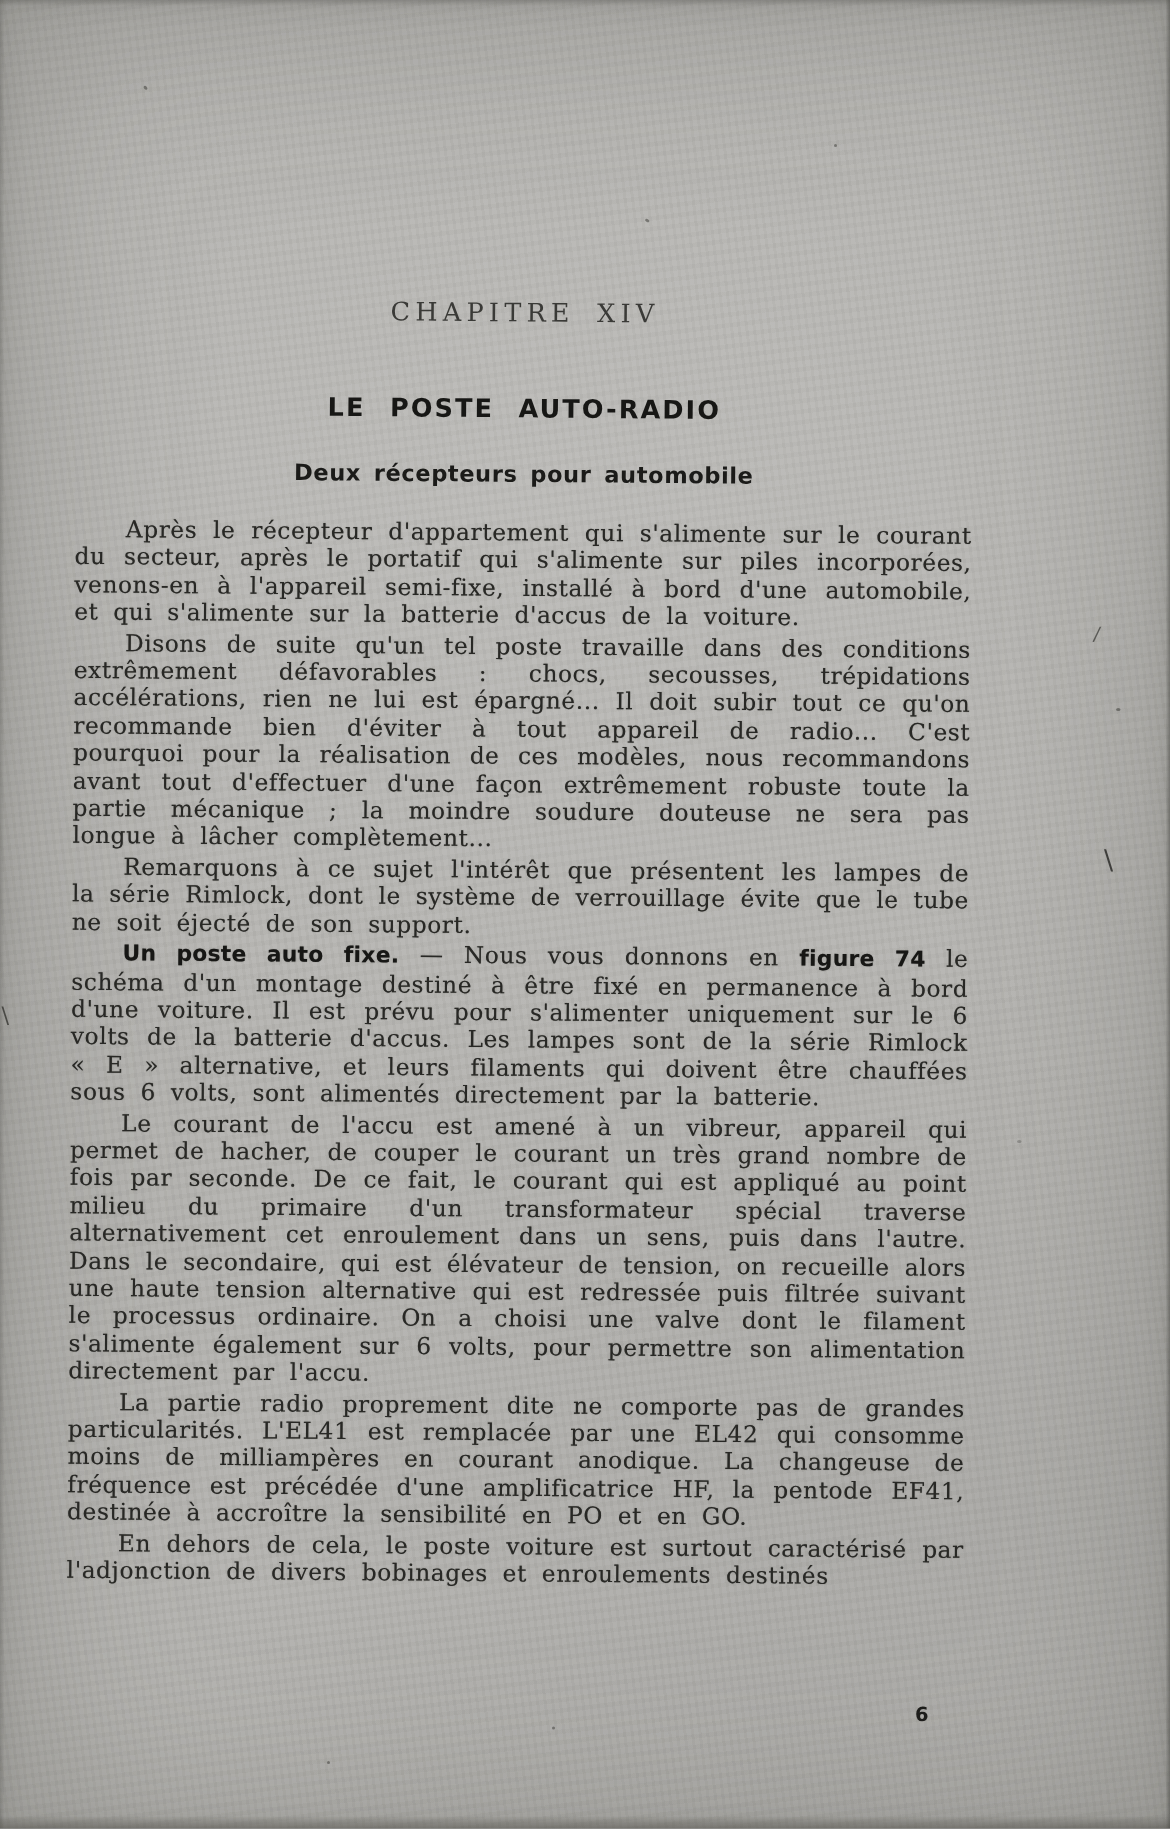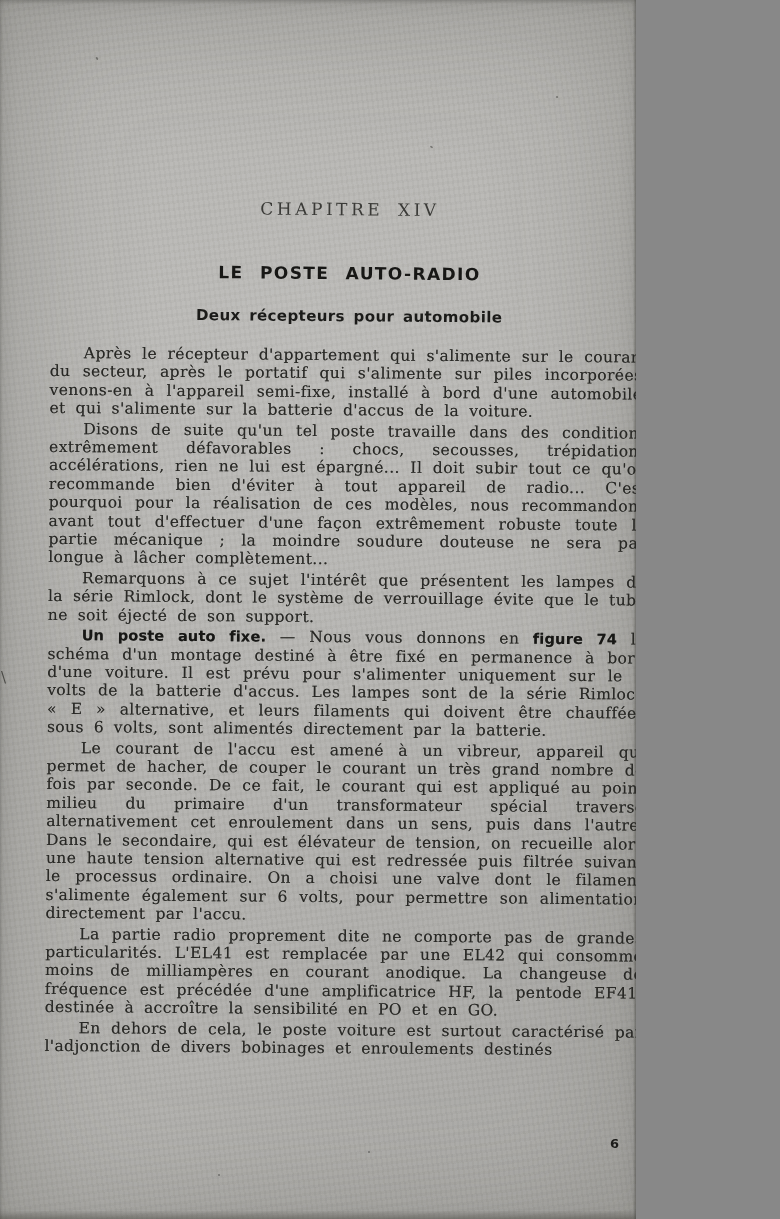--- a/index.html
+++ b/index.html
@@ -1,18 +1,18 @@
 <!DOCTYPE html>
 <html lang="fr"><head>
 <meta charset="utf-8">
 <style>
   html,body{margin:0;padding:0;background:#888;}
   .page{
     position:relative;
-    width:636px;height:1219px;
+    width:780px;height:1219px;
     overflow:hidden;
     background:
       radial-gradient(ellipse 900px 600px at 45% 28%, rgba(255,255,255,0.10), rgba(255,255,255,0) 70%),
       radial-gradient(ellipse 700px 500px at 80% 85%, rgba(0,0,0,0.05), rgba(0,0,0,0) 70%),
       repeating-linear-gradient(83deg, rgba(0,0,0,0.022) 0 2px, rgba(255,255,255,0.02) 2px 5px),
       repeating-linear-gradient(-7deg, rgba(0,0,0,0.018) 0 3px, rgba(255,255,255,0.018) 3px 7px),
       #b5b4b0;
     box-shadow: inset 0 0 140px rgba(70,70,64,0.30), inset 0 0 18px rgba(80,80,74,0.18);
     font-family:"DejaVu Serif", serif;
     color:#232320;

